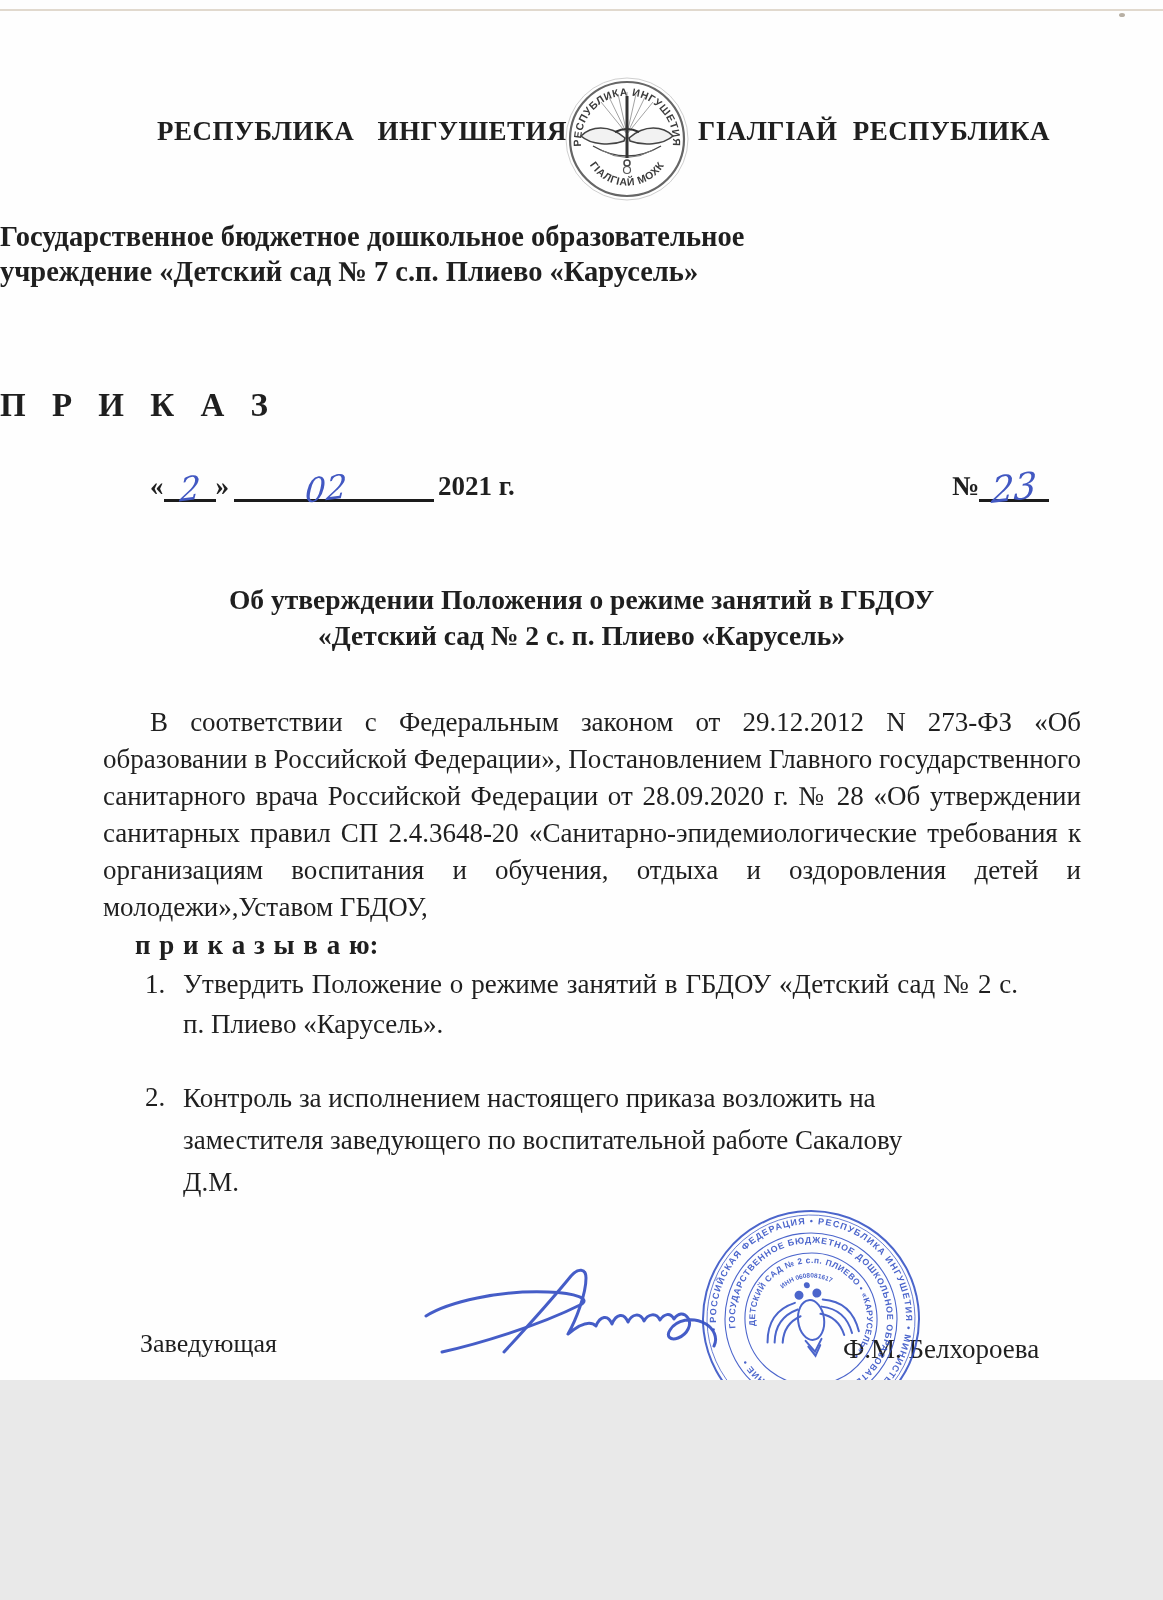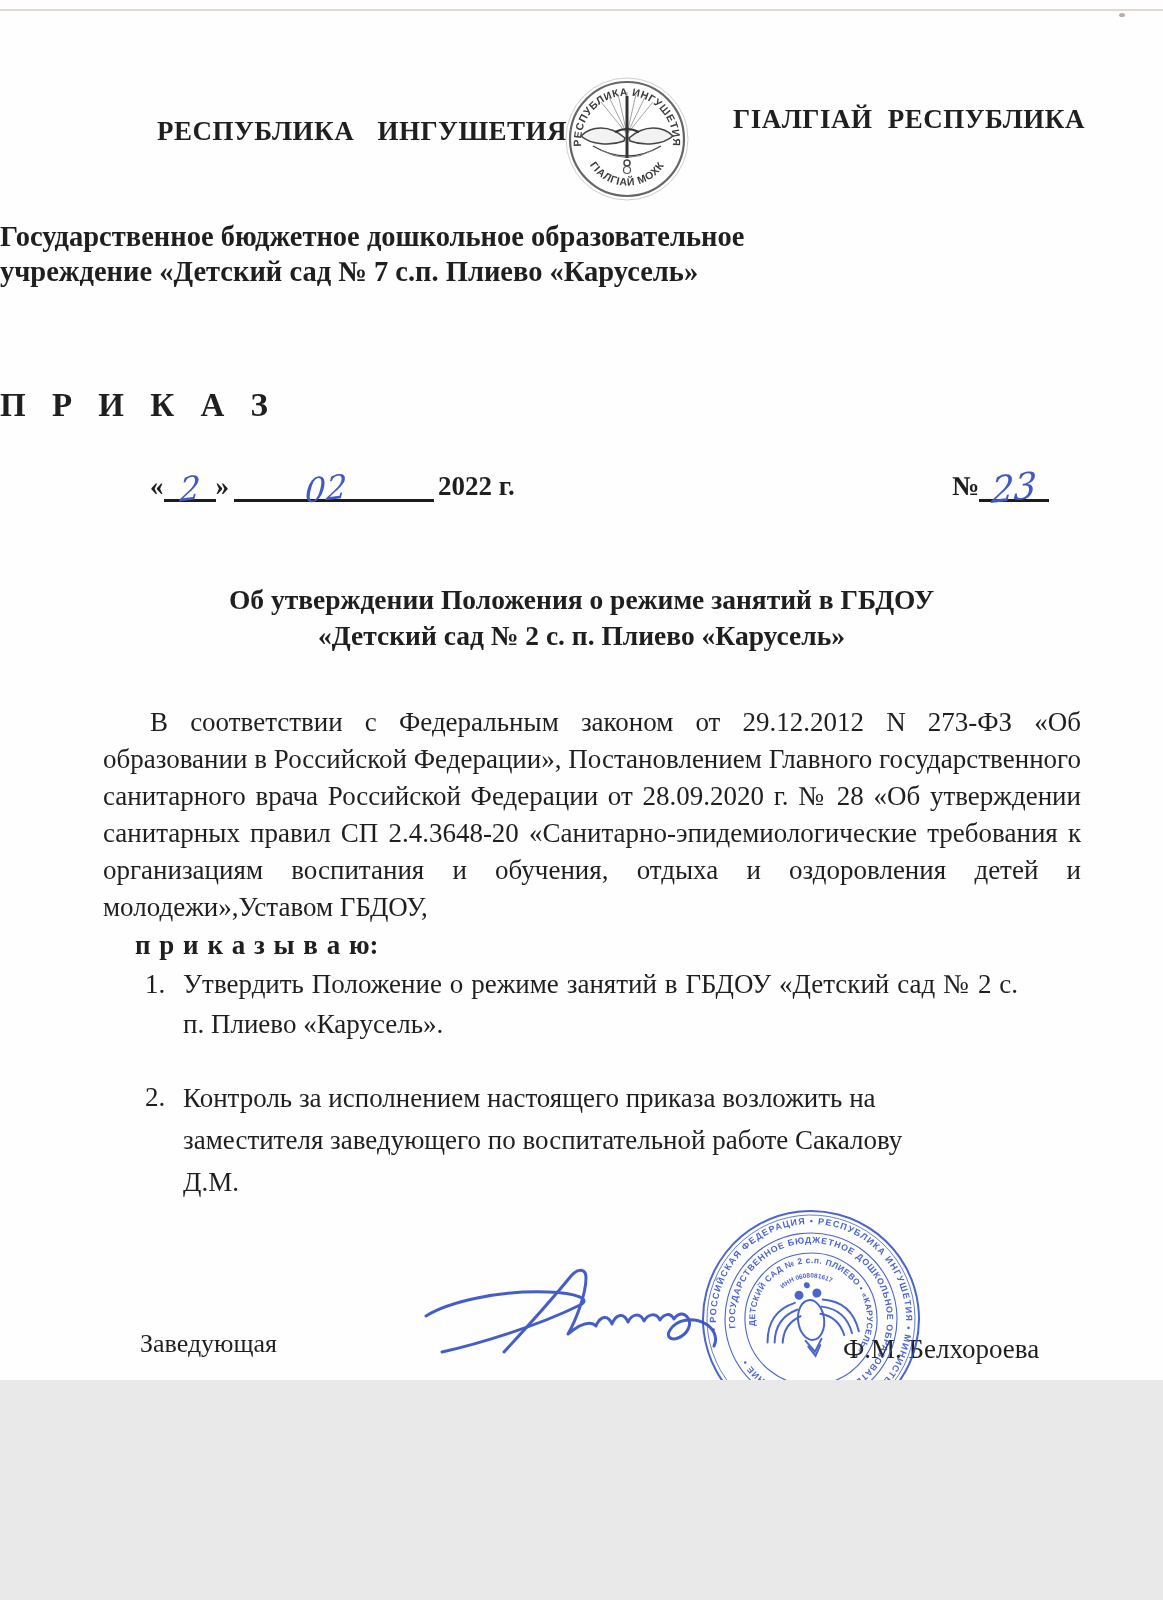--- a/index.html
+++ b/index.html
@@ -6,21 +6,21 @@
   .page{
     position:relative;width:1163px;height:1380px;background:#fefefe;
     font-family:"Liberation Serif","DejaVu Serif",serif;color:#1f1f1f;
     overflow:hidden;margin:0 auto;
   }
   .scan-line{position:absolute;left:0;top:9px;width:100%;height:2px;background:#d9cfc2;opacity:.8;}
   .scan-dot{position:absolute;left:1119px;top:13px;width:6px;height:4px;background:#b8b0a4;border-radius:50%;}
 
   .hdr-title{position:absolute;font-weight:bold;font-size:27px;letter-spacing:.5px;white-space:nowrap;}
   .hdr-left{left:157px;top:116px;word-spacing:16px;}
-  .hdr-right{left:698px;top:104px;word-spacing:8px;margin-left:35px;}
+  .hdr-right{left:698px;top:116px;word-spacing:8px;}
   .emblem{position:absolute;left:552px;top:74px;width:150px;height:134px;}
 
   .org{position:absolute;left:0;top:219px;width:100%;text-align:left;
        font-weight:bold;font-size:28.5px;line-height:35px;}
 
   .order-title{position:absolute;left:0;top:387px;width:100%;text-align:left;
        font-weight:bold;font-size:33px;letter-spacing:3px;word-spacing:12px;}
 
   .date-row{position:absolute;left:150px;top:466px;font-weight:bold;font-size:27px;white-space:nowrap;}
   .num-row{position:absolute;left:952px;top:466px;font-weight:bold;font-size:27px;white-space:nowrap;}
@@ -98,21 +98,21 @@
   </svg>
 
   <div class="org">
     <div>Государственное бюджетное дошкольное образовательное</div>
     <div>учреждение «Детский сад № 7 с.п. Плиево «Карусель»</div>
   </div>
 
   <div class="order-title">П Р И К А З</div>
 
   <div class="date-row">
-    <span>«</span><span class="slot slot-day"><span class="hand">2</span></span><span>»</span><span class="slot slot-month"><span class="hand">02</span></span><span>2022 г.</span>
+    <span>«</span><span class="slot slot-day"><span class="hand">2</span></span><span>»</span><span class="slot slot-month"><span class="hand">02</span></span><span>2021 г.</span>
   </div>
   <div class="num-row">
     <span>№</span><span class="slot slot-num"><span class="hand">23</span></span>
   </div>
 
   <div class="subject">
     <div>Об утверждении Положения о режиме занятий в ГБДОУ</div>
     <div>«Детский сад № 2 с. п. Плиево «Карусель»</div>
   </div>
 

